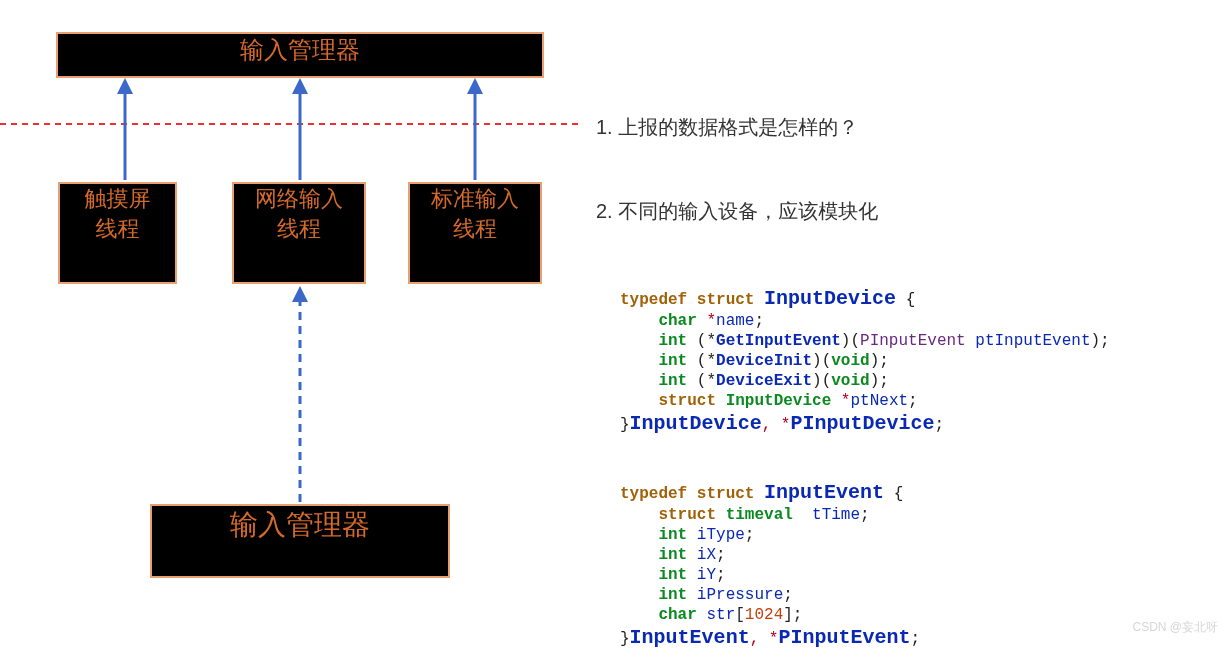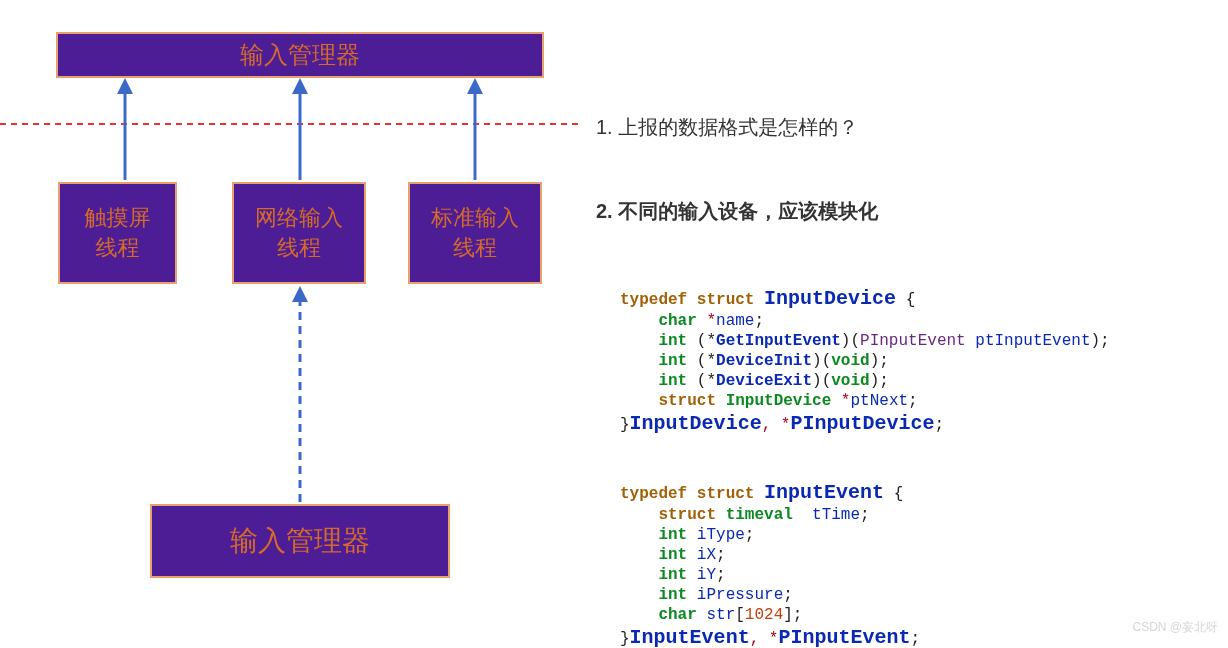--- a/index.html
+++ b/index.html
@@ -6,23 +6,23 @@
   body {
     width: 1228px;
     height: 648px;
     background: #fff;
     font-family: "Microsoft YaHei", sans-serif;
     position: relative;
   }
   .box {
     position: absolute;
     border: 2px solid #e8a070;
-    background: #4c1d95;
+    background: #000000;
     display: flex;
-    align-items: center;
+    align-items: flex-start;
     justify-content: center;
     text-align: center;
     color: #d56a2a;
     font-size: 22px;
     line-height: 1.35;
   }
   .titlebox { font-size: 24px; }
   .arrow-solid-blue { stroke: #3b68c9; stroke-width: 3; fill: none; }
   .arrow-dash-blue  { stroke: #3b68c9; stroke-width: 3; fill: none; stroke-dasharray: 8 6; }
   .arrowhead-blue   { fill: #3b68c9; }
@@ -78,21 +78,21 @@
 线程</span>
 </div>
 
 <div class="box" style="left:150px; top:504px; width:300px; height:74px; font-size:28px;">
   <span>输入管理器</span>
 </div>
 
 <div class="q" style="left:596px; top:112px;">
   <span>1. 上报的数据格式是怎样的？</span>
 </div>
-<div class="q" style="left:596px; top:196px;font-weight:bold;">
+<div class="q" style="left:596px; top:196px;">
   <div>2. 不同的输入设备，应该模块化</div>
 </div>
 
 <div class="code" style="left:620px; top:266px;">
 <span class="kw">typedef</span> <span class="kw">struct</span> <span class="bigname">InputDevice</span> <span>{</span>
     <span class="type">char</span> <span class="ptr">*</span><span class="name">name</span><span>;</span>
     <span class="type">int</span> <span>(*</span><span class="fn">GetInputEvent</span><span>)(</span><span class="param">PInputEvent</span> <span class="name">ptInputEvent</span><span>);</span>
     <span class="type">int</span> <span>(*</span><span class="fn">DeviceInit</span><span>)(</span><span class="type">void</span><span>);</span>
     <span class="type">int</span> <span>(*</span><span class="fn">DeviceExit</span><span>)(</span><span class="type">void</span><span>);</span>
     <span class="kw">struct</span> <span class="type">InputDevice</span> <span class="ptr">*</span><span class="name">ptNext</span><span>;</span>

